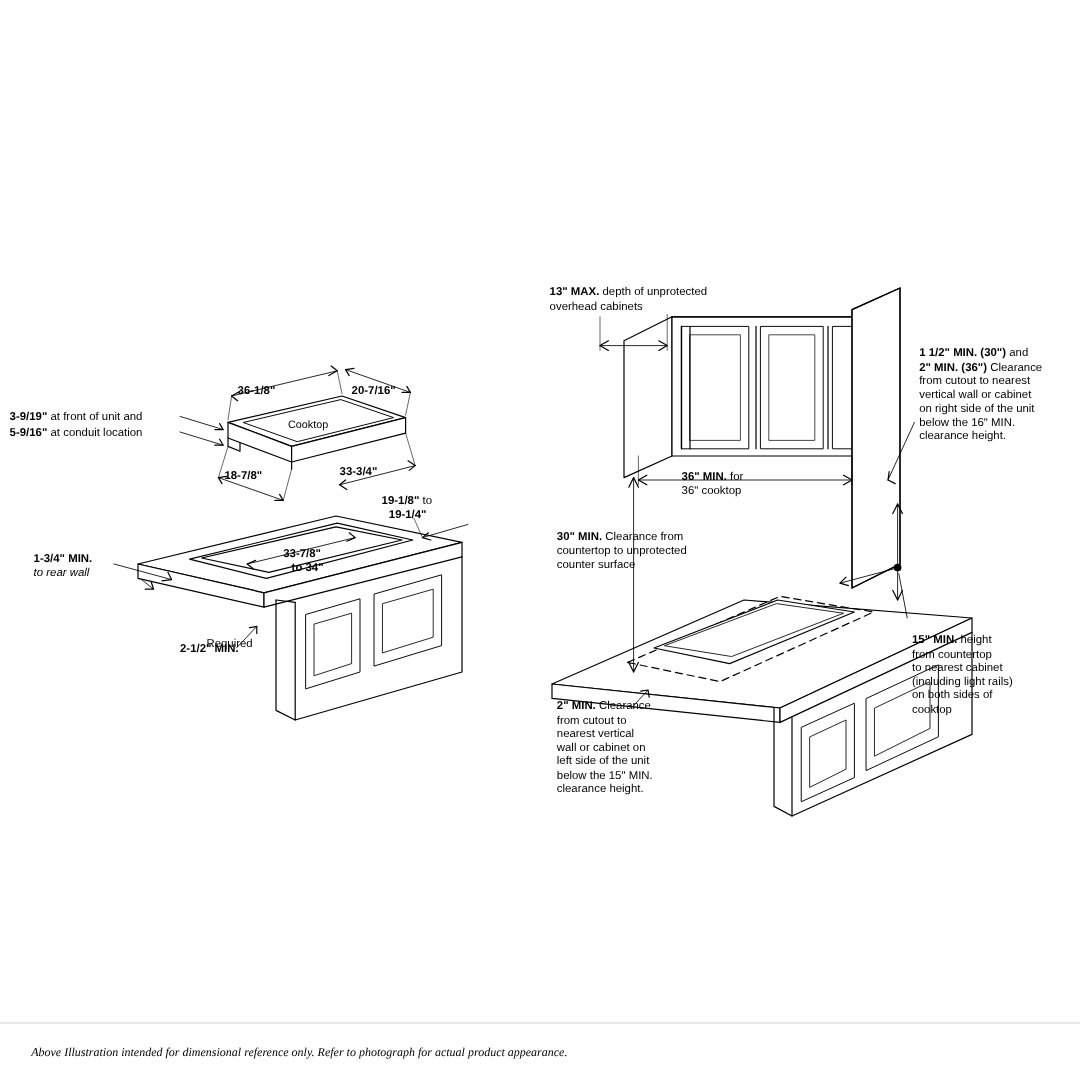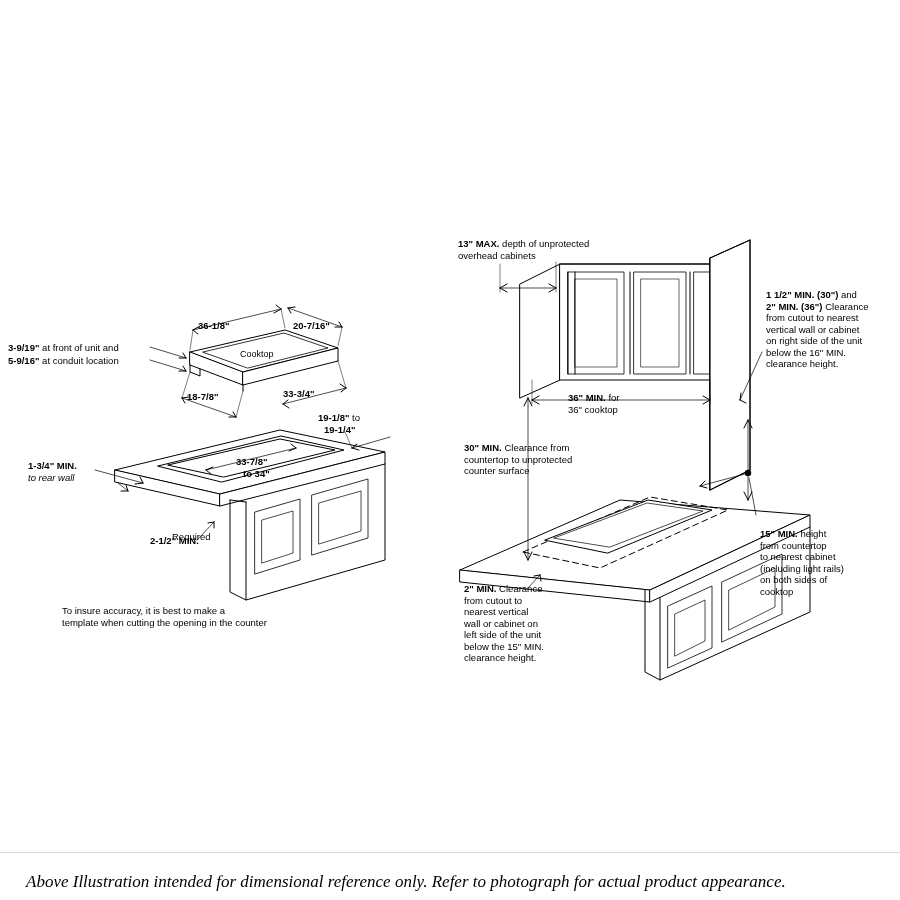--- a/index.html
+++ b/index.html
@@ -34,21 +34,21 @@
     color: #000;
     white-space: pre-line;
   }
   .lbl.b { font-weight: bold; }
   .lbl .bold { font-weight: bold; }
   .footer {
     position: absolute;
     left: 26px;
     top: 872px;
     width: 860px;
-    font-size: 17px;
+    font-size: 10px;
     font-family: "Liberation Serif", serif;
     font-style: italic;
     color: #000;
   }
   .note {
     position: absolute;
     font-size: 9.5px;
     line-height: 12px;
     white-space: pre-line;
   }
@@ -229,22 +229,20 @@
 
   <div class="lbl b" style="left:236px; top:456px;">33-7/8"</div>
   <div class="lbl b" style="left:243px; top:468px;">to 34"</div>
 
   <div class="lbl" style="left:28px; top:460px; width:80px;"><span class="bold">1-3/4" MIN.</span></div>
   <div class="lbl" style="left:28px; top:472px; width:90px;font-style:italic;">to rear wall</div>
 
   <div class="lbl" style="left:150px; top:535px; width:90px;"><span class="bold">2-1/2" MIN.</span></div>
   <div class="lbl" style="left:158px; top:531px; width:90px;margin-left:14px;">Required</div>
 
-  <div class="note" style="left:62px; top:605px; width:300px;">To insure accuracy, it is best to make a
-template when cutting the opening in the counter</div>
 
   <div class="lbl" style="left:458px; top:238px; width:180px;"><span class="bold">13" MAX.</span><span> depth of unprotected
 overhead cabinets</span></div>
 
   <div class="lbl" style="left:568px; top:392px; width:120px;"><span class="bold">36" MIN.</span><span> for
 36" cooktop</span></div>
 
   <div class="lbl" style="left:766px; top:289px; width:130px;"><span class="bold">1 1/2" MIN. (30")</span><span> and</span><br><span class="bold">2" MIN. (36")</span><span> Clearance
 from cutout to nearest
 vertical wall or cabinet

